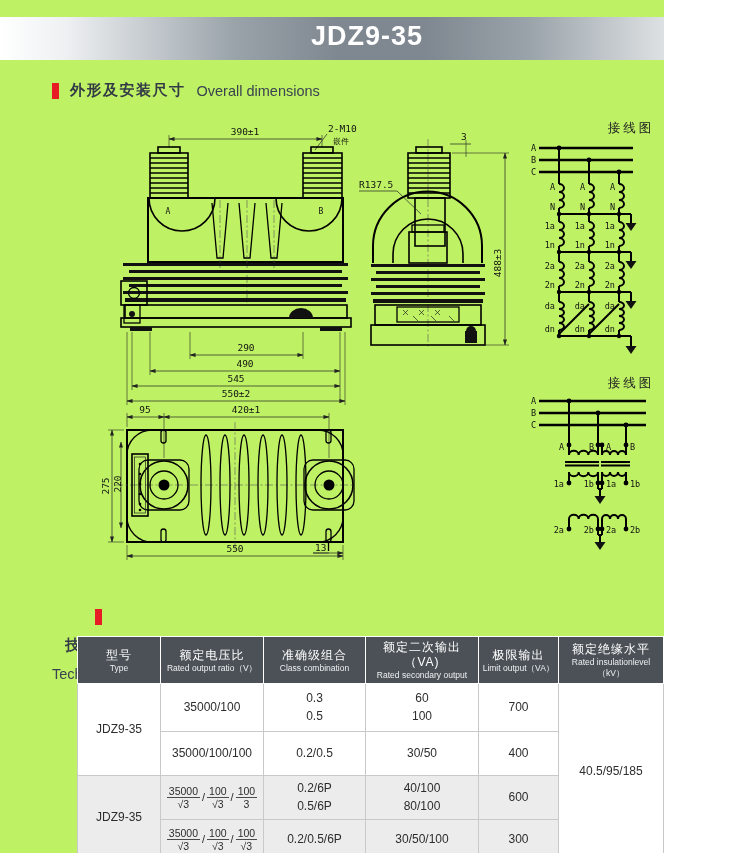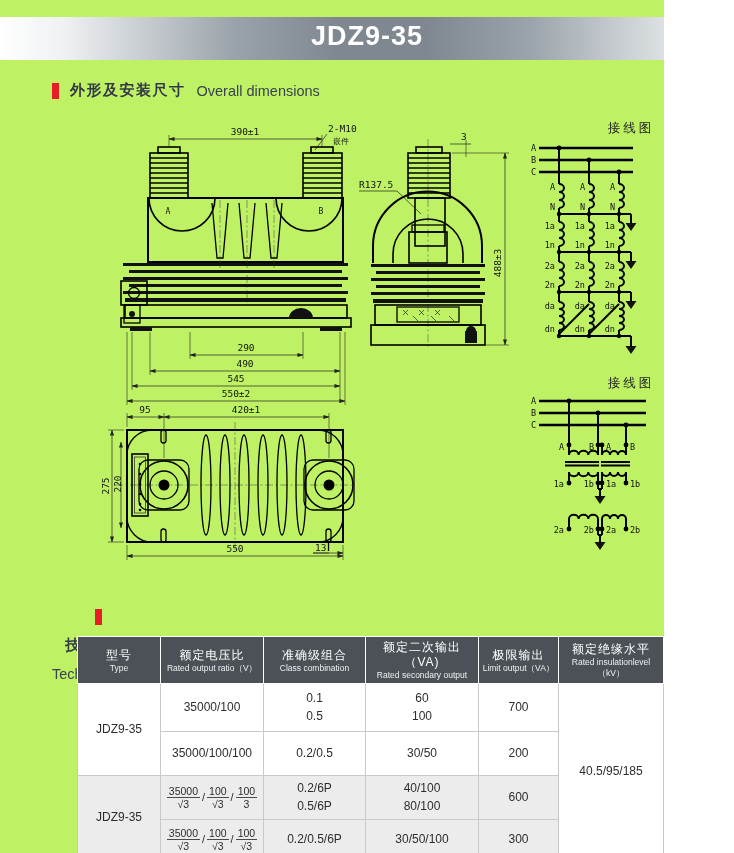--- a/index.html
+++ b/index.html
@@ -543,35 +543,35 @@
       </th>
       <th>
         <div class="h-zh">额定绝缘水平</div>
         <div class="h-en">Rated insulationlevel（kV）</div>
       </th>
     </tr>
     <tr style="height:48px">
       <td rowspan="2">JDZ9-35</td>
       <td>35000/100</td>
       <td>
-        <div>0.1</div>
+        <div>0.3</div>
         <div>0.5</div>
       </td>
       <td>
         <div>60</div>
         <div>100</div>
       </td>
       <td>700</td>
       <td rowspan="4" class="ins">40.5/95/185</td>
     </tr>
     <tr style="height:44px">
       <td>35000/100/100</td>
       <td>0.2/0.5</td>
       <td>30/50</td>
-      <td>200</td>
+      <td>400</td>
     </tr>
     <tr class="gray" style="height:44px">
       <td rowspan="2">JDZ9-35</td>
       <td>
         <span class="fr"><span class="n">35000</span><span class="d">√3</span></span><span class="fs">/</span><span class="fr"><span class="n">100</span><span class="d">√3</span></span><span class="fs">/</span><span class="fr"><span class="n">100</span><span class="d">3</span></span>
       </td>
       <td>
         <div>0.2/6P</div>
         <div>0.5/6P</div>
       </td>

